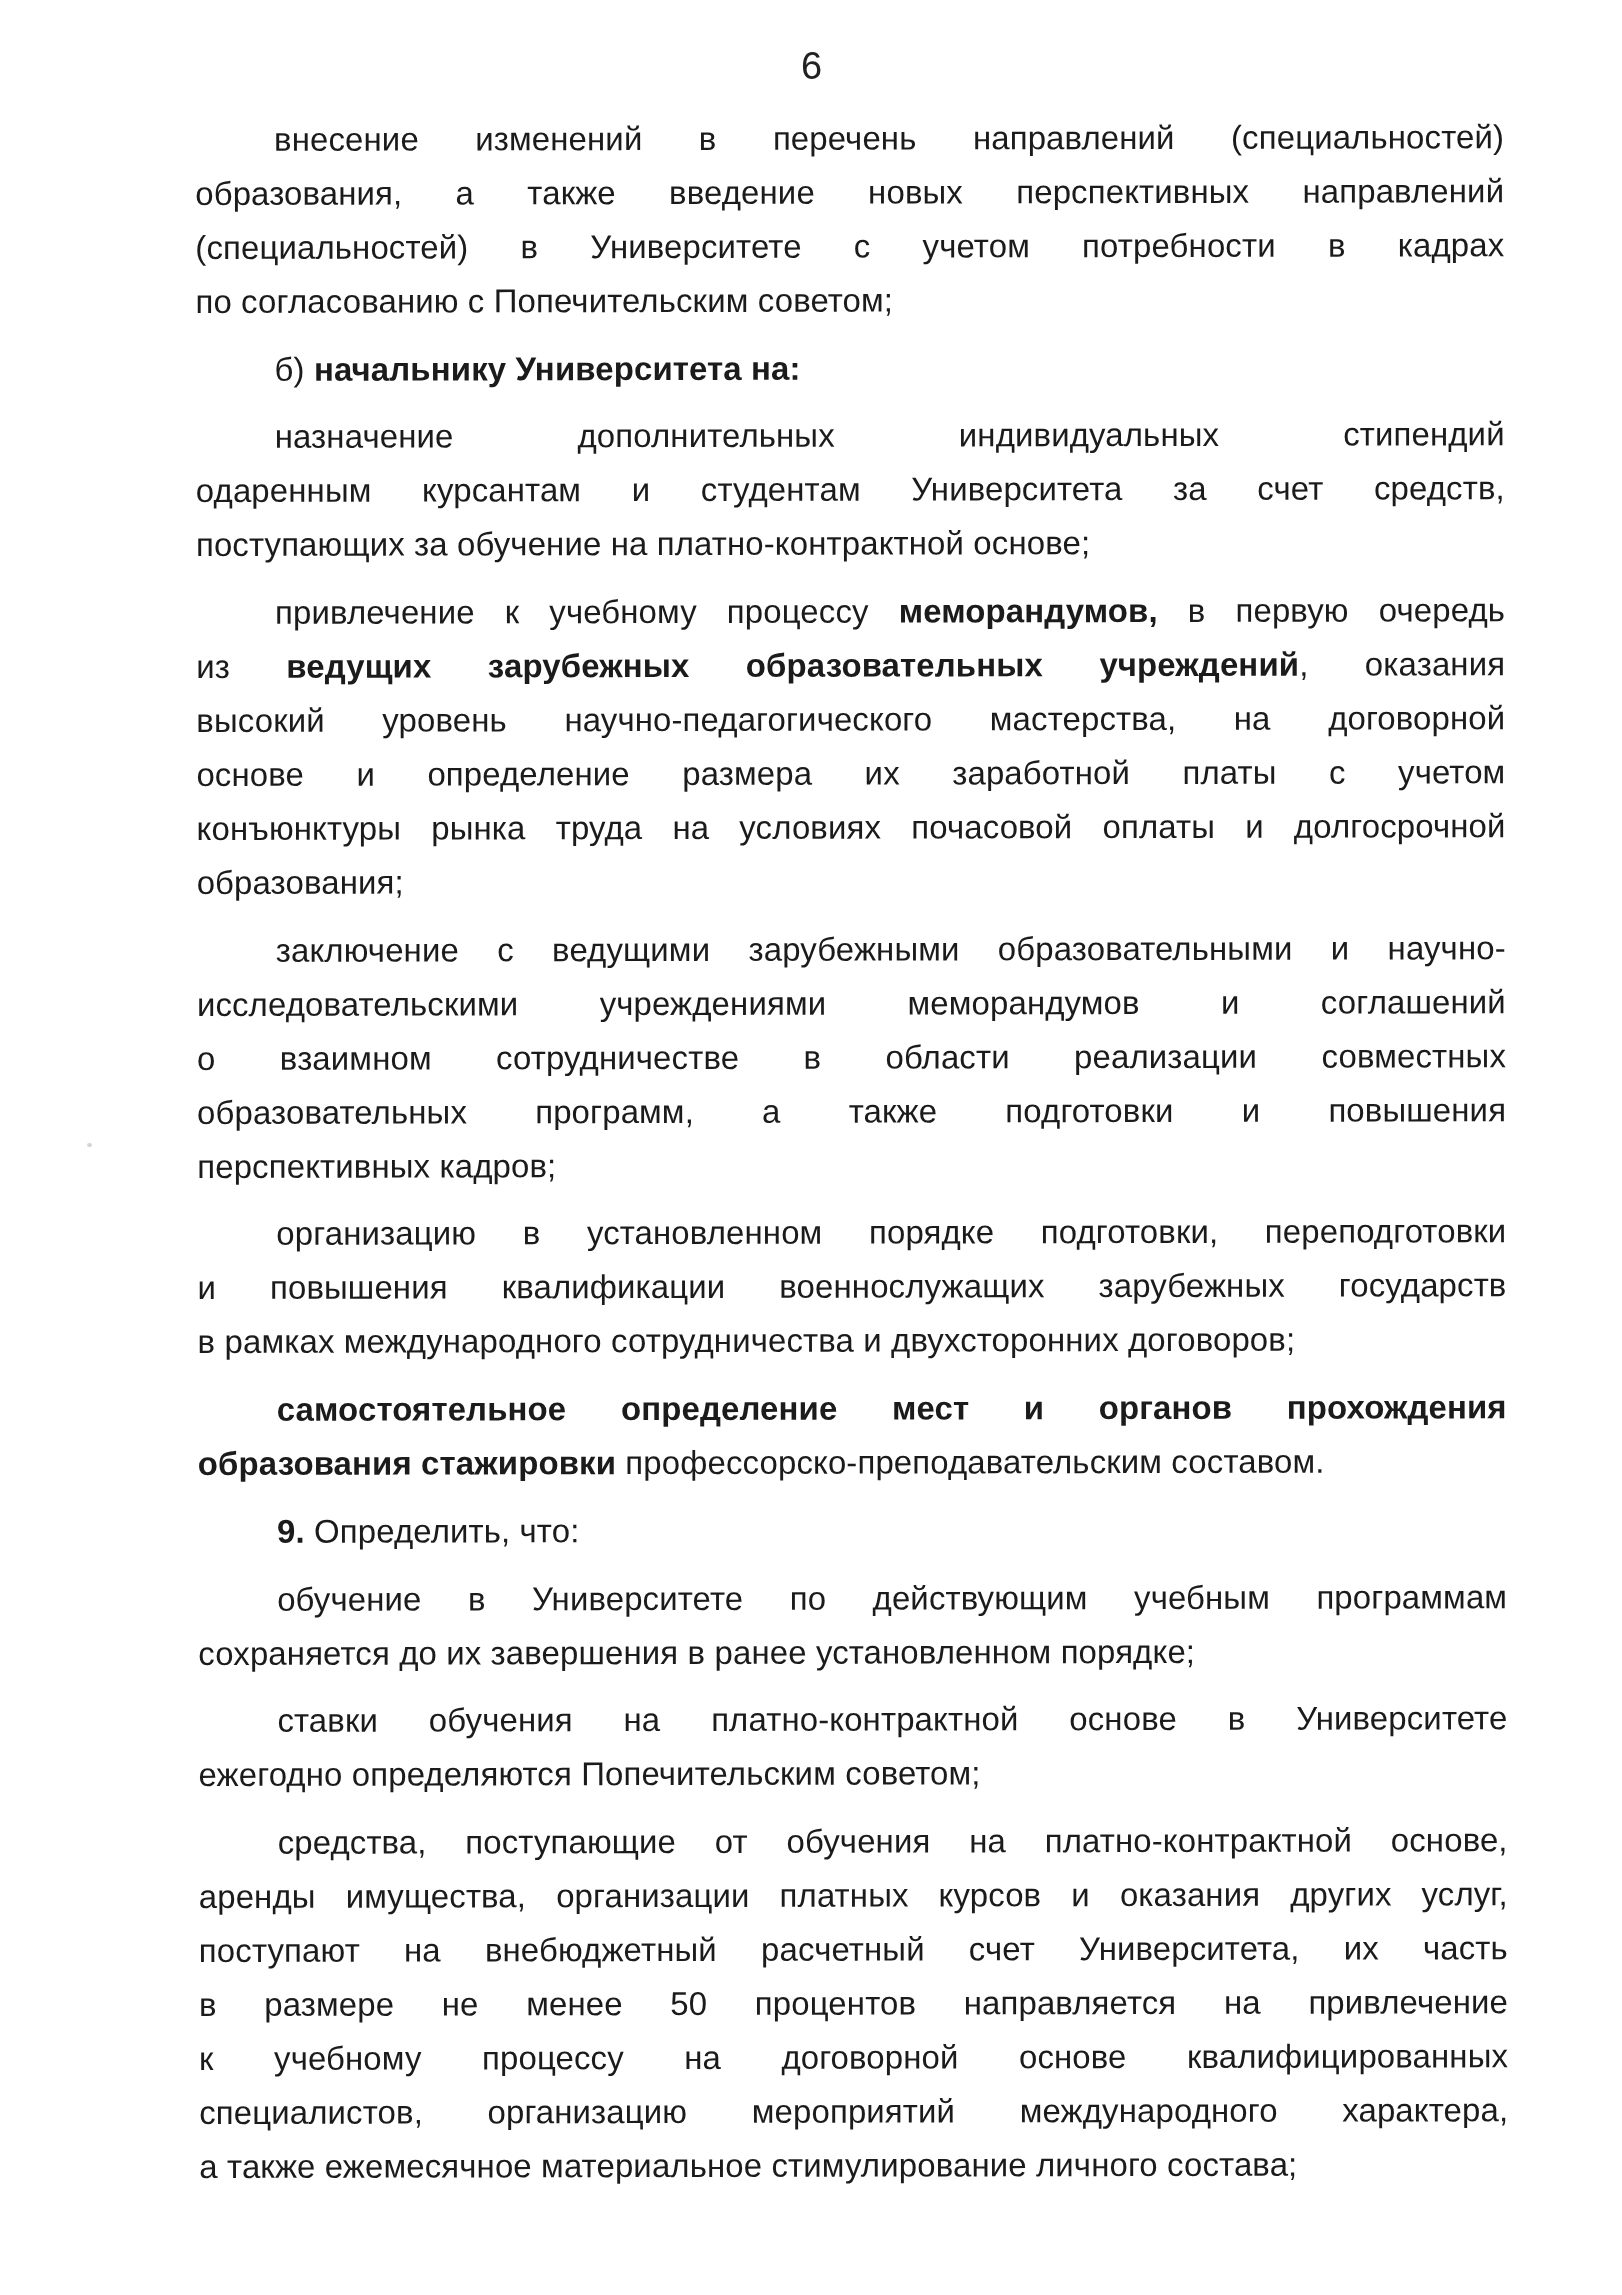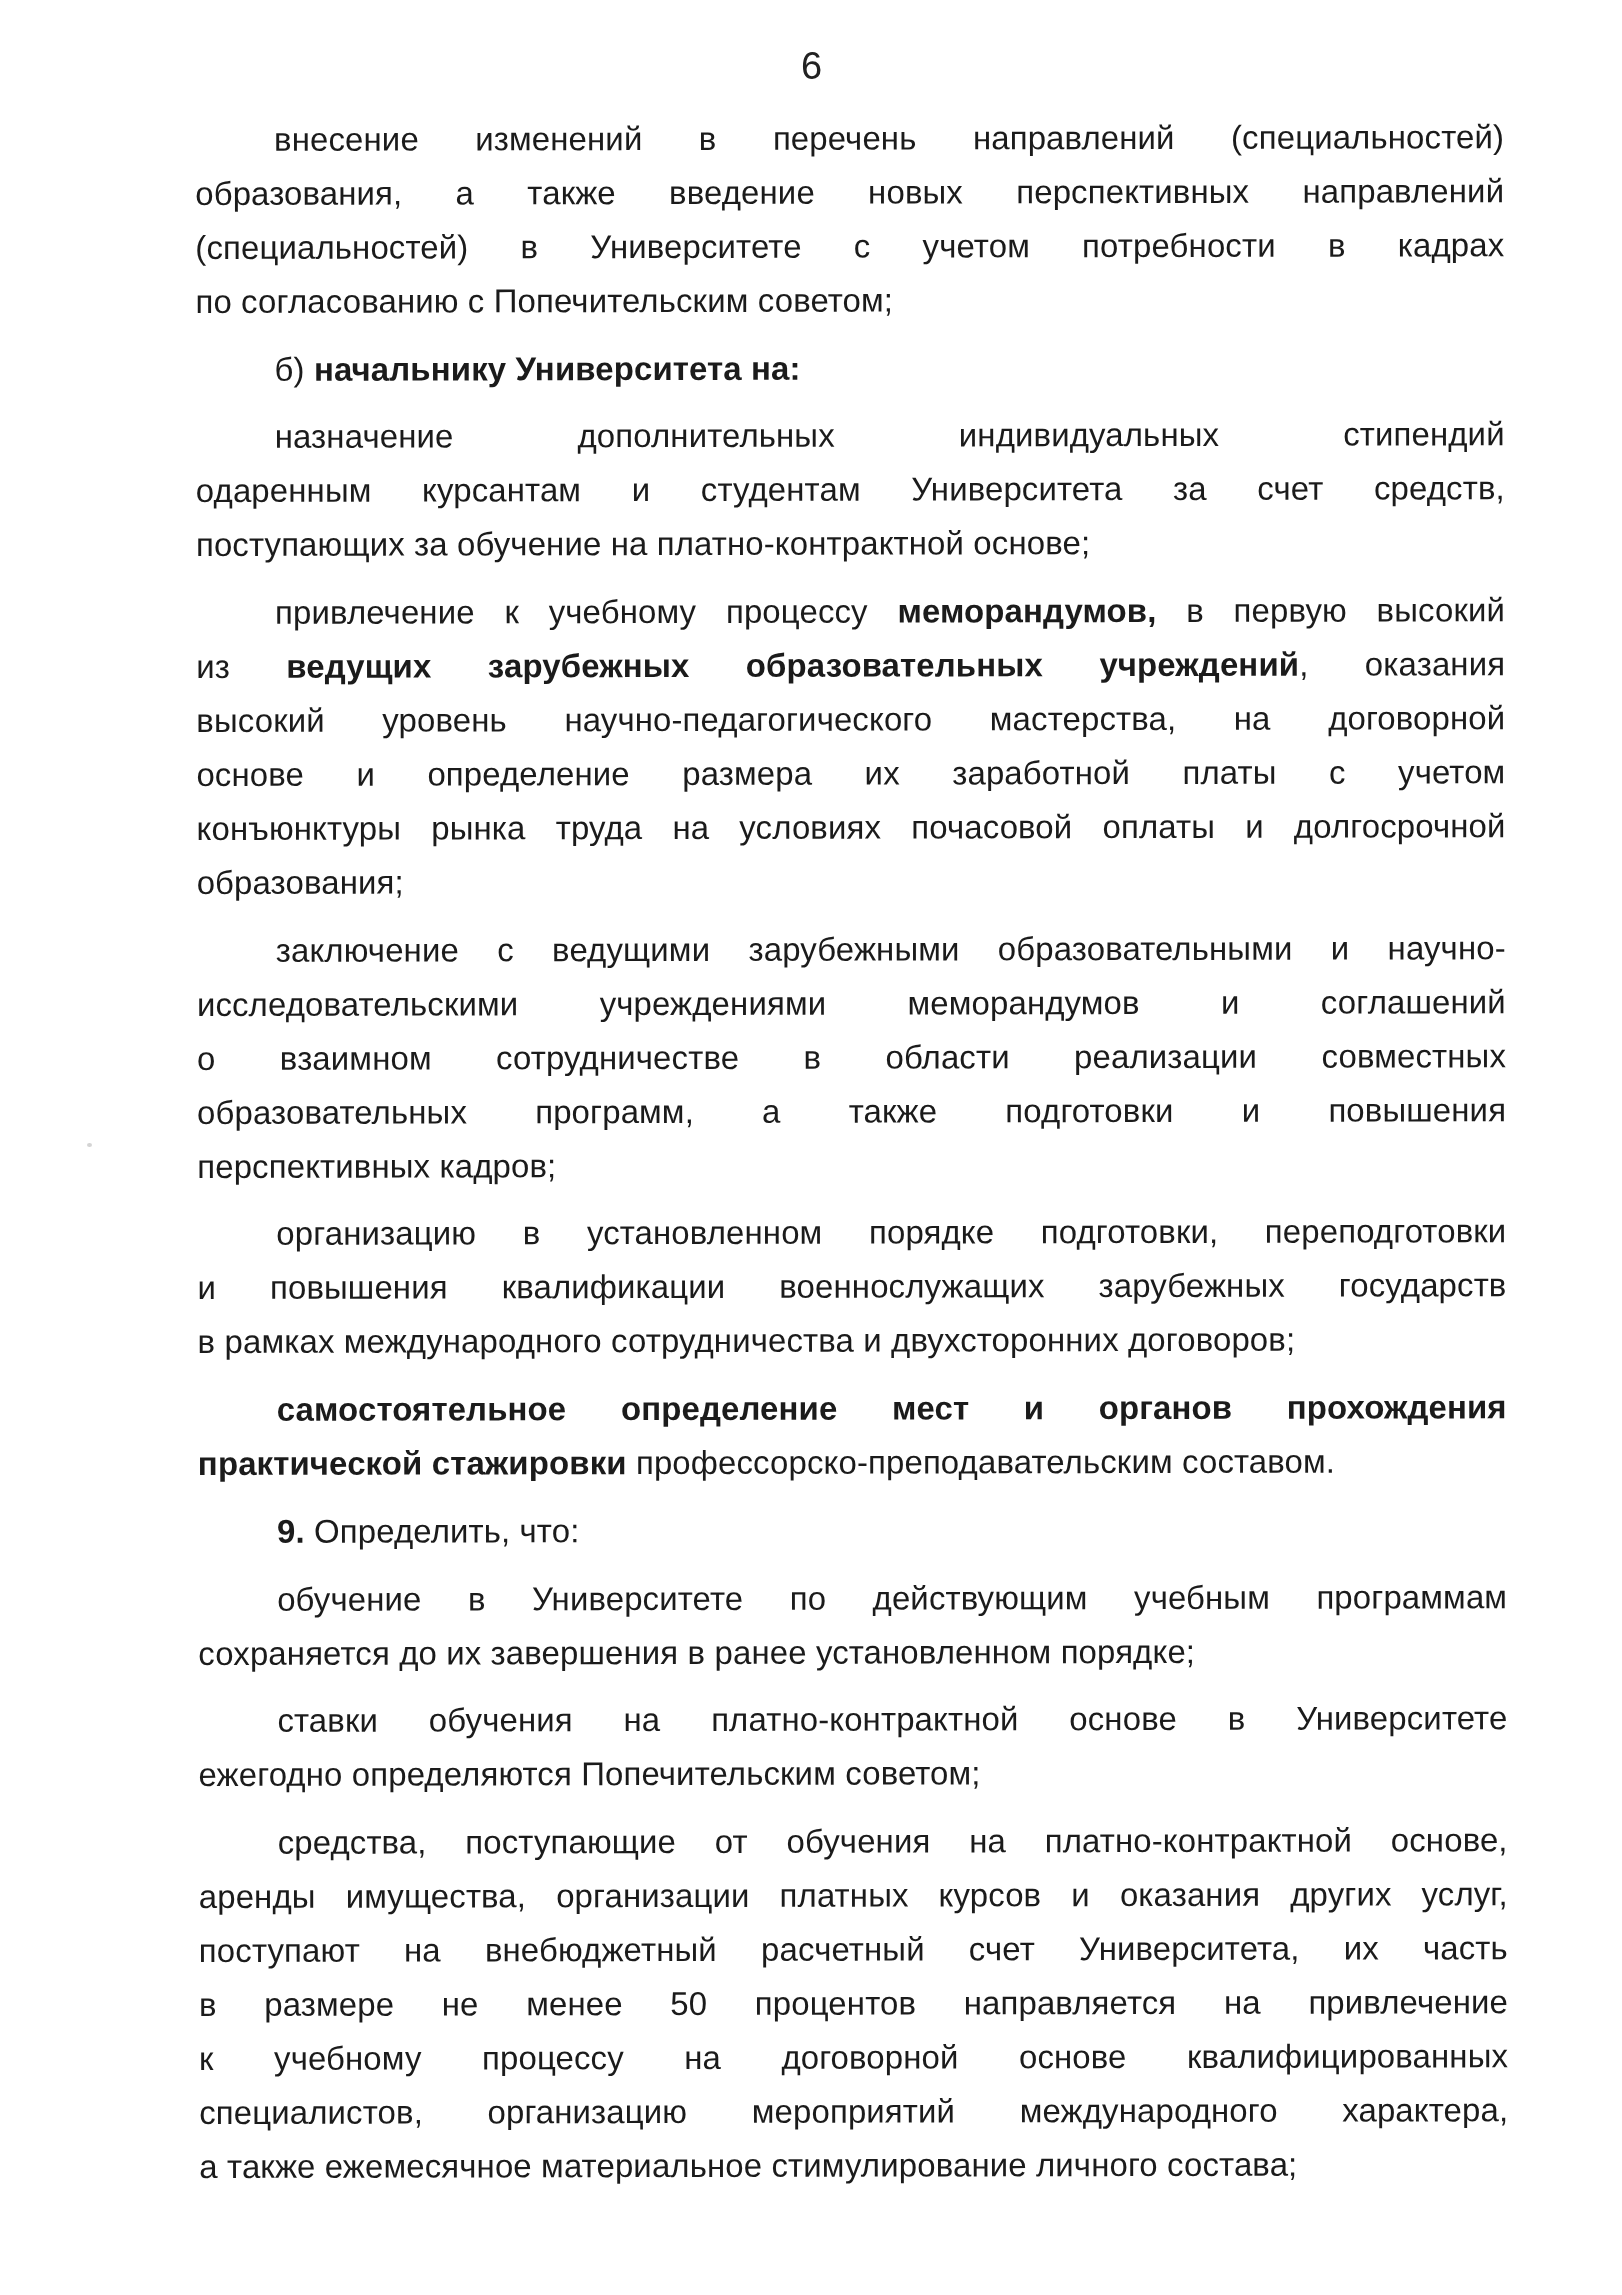--- a/index.html
+++ b/index.html
@@ -82,42 +82,42 @@
       </div>
       <div class="para">
         <div class="line first"><span>б) </span><span class="b">начальнику Университета на:</span></div>
       </div>
       <div class="para">
         <div class="line first just"><span>назначение дополнительных индивидуальных стипендий</span></div>
         <div class="line just"><span>одаренным курсантам и студентам Университета за счет средств,</span></div>
         <div class="line"><span>поступающих за обучение на платно-контрактной основе;</span></div>
       </div>
       <div class="para">
-        <div class="line first just"><span>привлечение к учебному процессу </span><span class="b">меморандумов,</span><span> в первую высокий</span></div>
+        <div class="line first just"><span>привлечение к учебному процессу </span><span class="b">меморандумов,</span><span> в первую очередь</span></div>
         <div class="line just"><span>из </span><span class="b">ведущих зарубежных образовательных учреждений</span><span>, оказания</span></div>
         <div class="line just"><span>высокий уровень научно-педагогического мастерства, на договорной</span></div>
         <div class="line just"><span>основе и определение размера их заработной платы с учетом</span></div>
         <div class="line just"><span>конъюнктуры рынка труда на условиях почасовой оплаты и долгосрочной</span></div>
         <div class="line"><span>образования;</span></div>
       </div>
       <div class="para">
         <div class="line first just"><span>заключение с ведущими зарубежными образовательными и научно-</span></div>
         <div class="line just"><span>исследовательскими учреждениями меморандумов и соглашений</span></div>
         <div class="line just"><span>о взаимном сотрудничестве в области реализации совместных</span></div>
         <div class="line just"><span>образовательных программ, а также подготовки и повышения</span></div>
         <div class="line"><span>перспективных кадров;</span></div>
       </div>
       <div class="para">
         <div class="line first just"><span>организацию в установленном порядке подготовки, переподготовки</span></div>
         <div class="line just"><span>и повышения квалификации военнослужащих зарубежных государств</span></div>
         <div class="line"><span>в рамках международного сотрудничества и двухсторонних договоров;</span></div>
       </div>
       <div class="para">
         <div class="line first just"><span class="b">самостоятельное определение мест и органов прохождения</span></div>
-        <div class="line"><span class="b">практической стажировки</span><span> профессорско-преподавательским составом.</span></div>
+        <div class="line"><span class="b">образования стажировки</span><span> профессорско-преподавательским составом.</span></div>
       </div>
       <div class="para">
         <div class="line first"><span class="b">9.</span><span> Определить, что:</span></div>
       </div>
       <div class="para">
         <div class="line first just"><span>обучение в Университете по действующим учебным программам</span></div>
         <div class="line"><span>сохраняется до их завершения в ранее установленном порядке;</span></div>
       </div>
       <div class="para">
         <div class="line first just"><span>ставки обучения на платно-контрактной основе в Университете</span></div>

